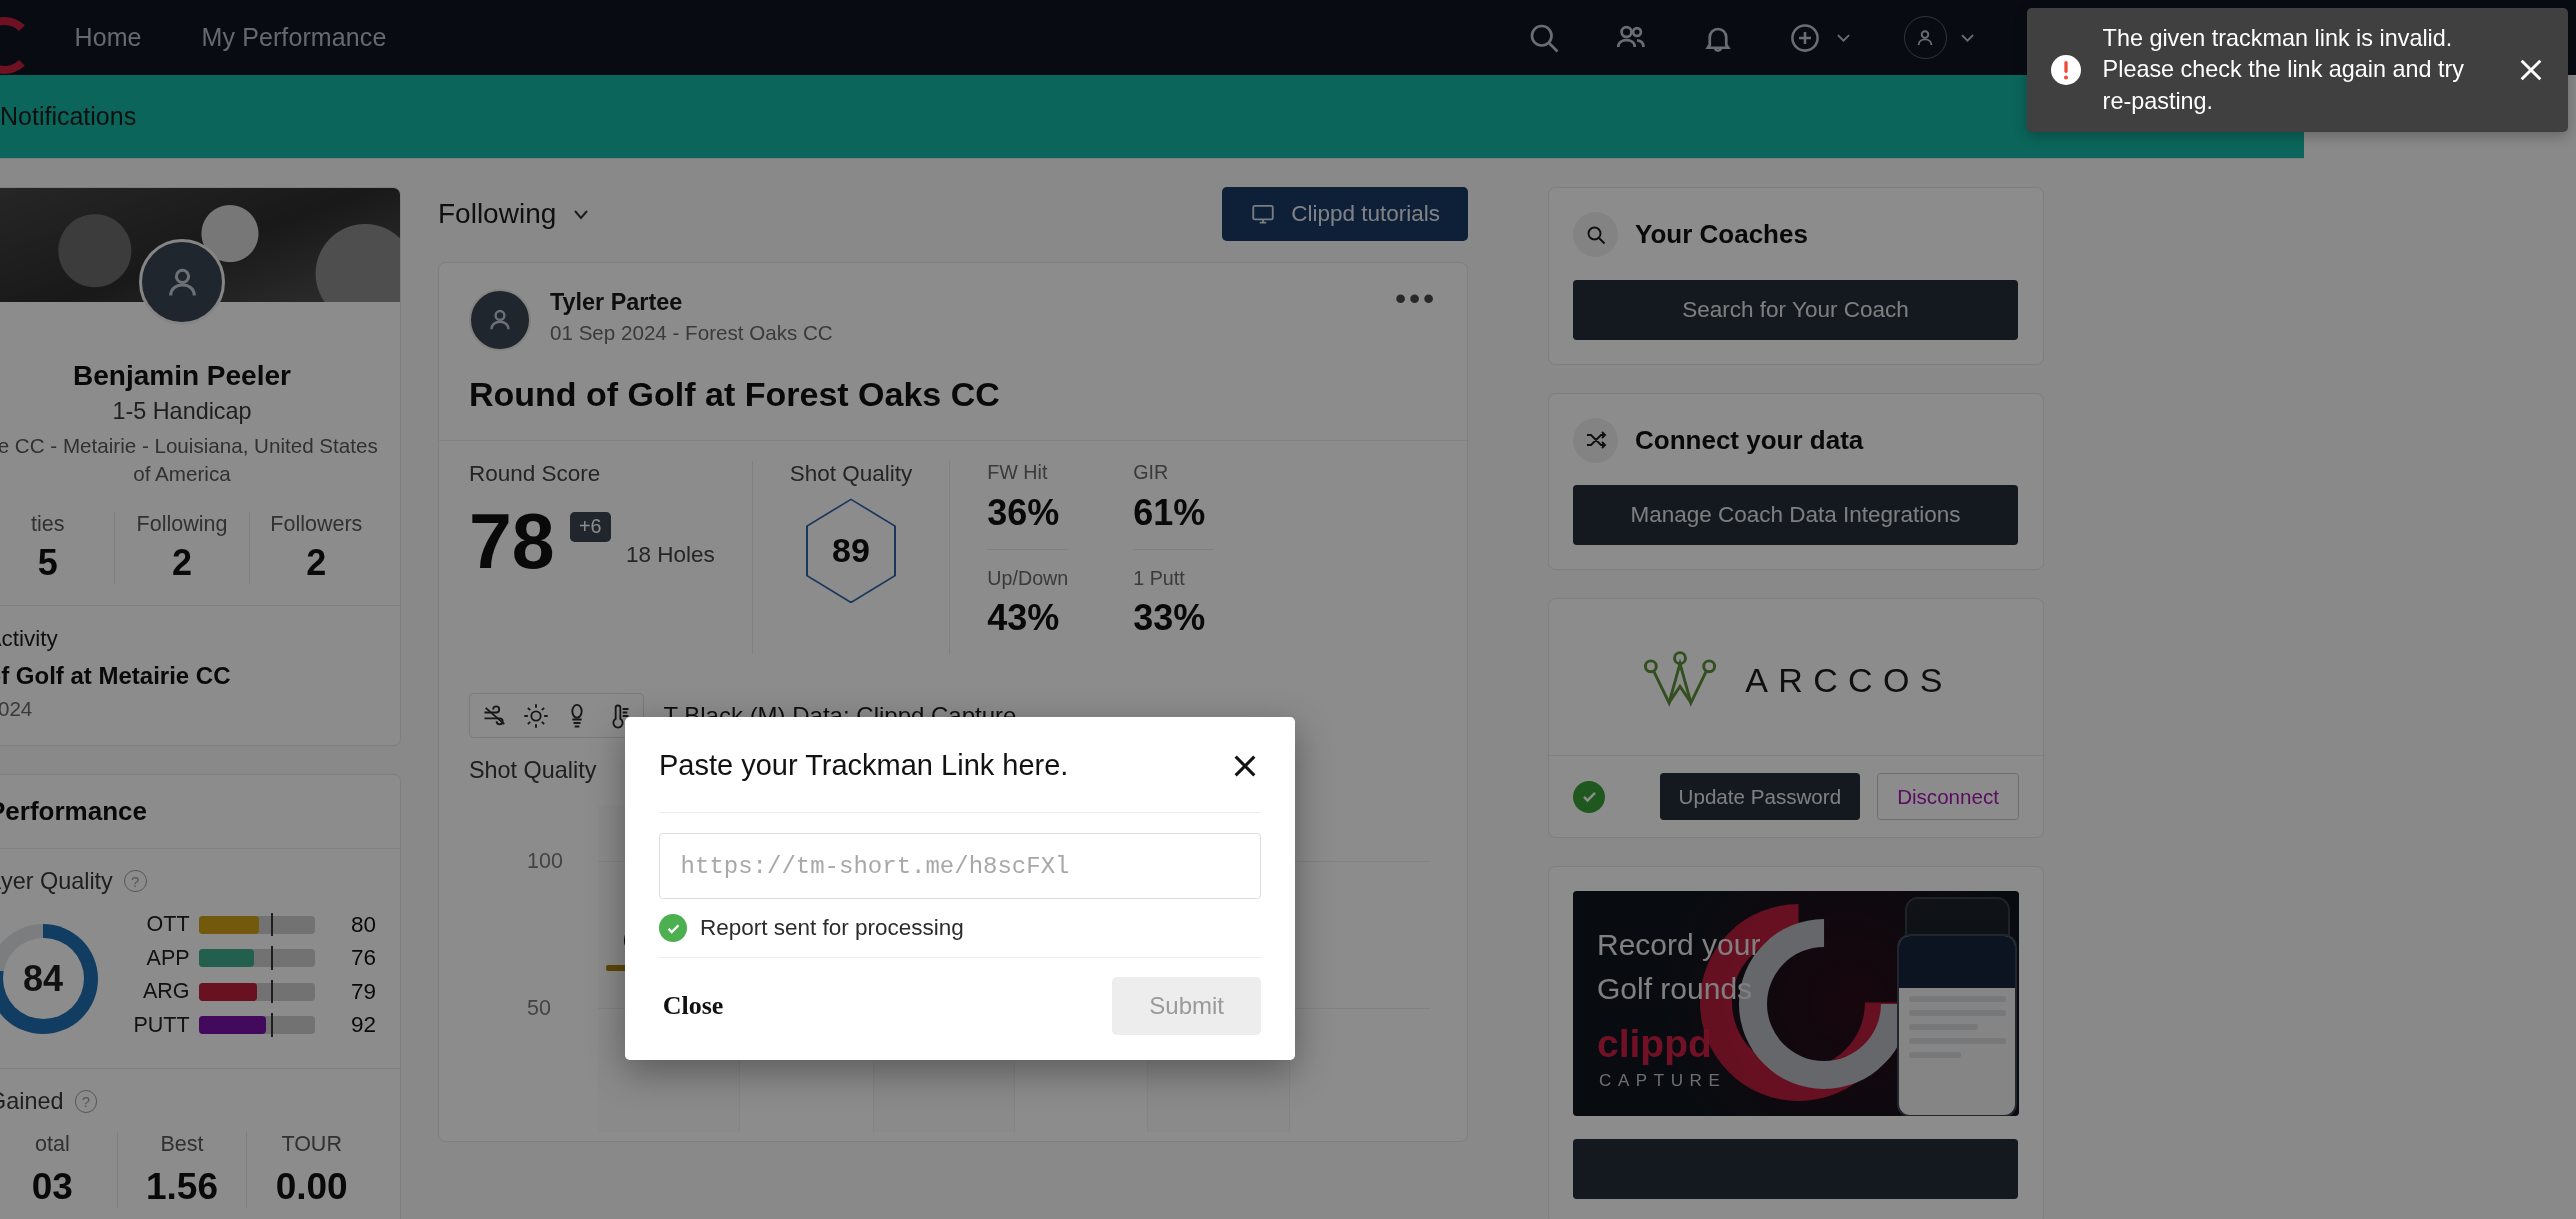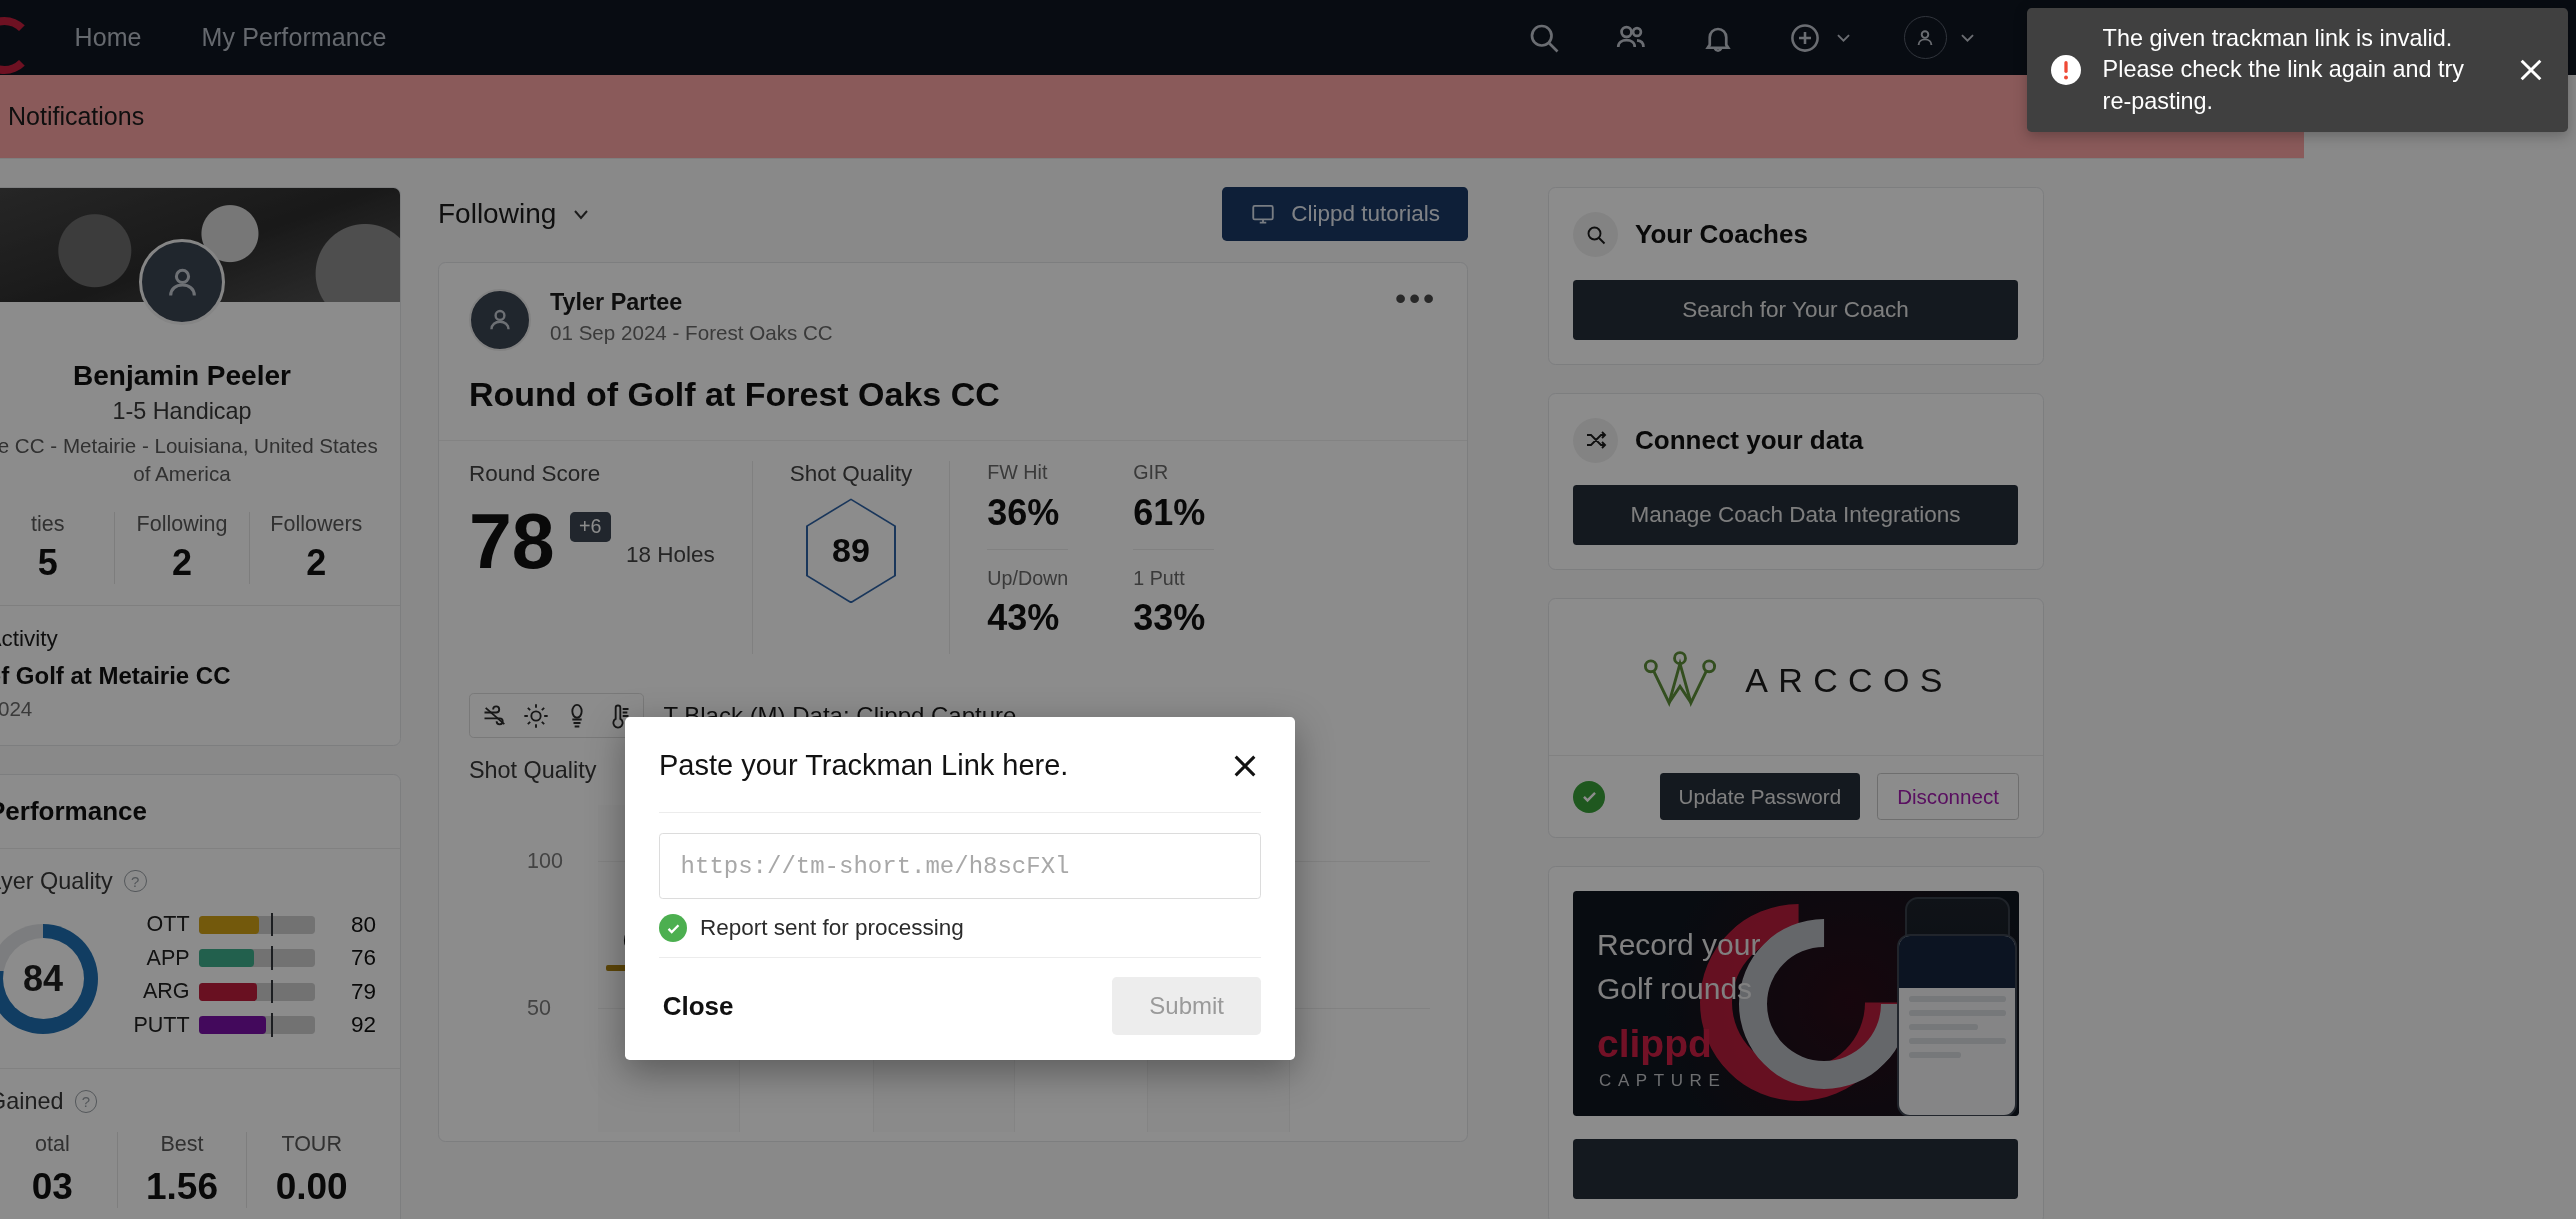--- a/index.html
+++ b/index.html
@@ -38,21 +38,21 @@
   .nav-group { display: flex; align-items: center; gap: 11.2px; cursor: pointer; }
   .chev { width: 19px; height: 19px; }
   .avatar-circle {
     width: 43px; height: 43px; border-radius: 50%; border: 1.9px solid #59616e;
     display: flex; align-items: center; justify-content: center;
   }
 
   
   .crumbbar {
     position: absolute; top: 75px; left: 0; width: 2304px; height: 84px;
-    background: #fca5a5; display: flex; align-items: center; padding-left: 8px;
+    background: #14b8a6; display: flex; align-items: center; padding-left: 0;
     border-bottom: 0.9px solid #e8e8e8;
   }
   .crumb { font-size: 25px; color: #1c1c1c; margin-left: 0px; }
 
   
   .main {
     position: absolute; top: 159px; left: 0; width: 2576px; height: 1061px;
     display: flex; gap: 37px; padding: 28px 0 0 0; background: #fafafa;
   }
   .col-left  { width: 438px; margin-left: -37px; flex: none; }
@@ -278,21 +278,21 @@
   .m-status { display: flex; align-items: center; gap: 13px; margin-top: 15px; }
   .m-status-dot {
     width: 28px; height: 28px; border-radius: 50%; background: #4caf50;
     display: flex; align-items: center; justify-content: center; flex: none;
   }
   .m-status-txt { font-size: 22.5px; color: #2c2c2c; }
   .m-div2 { height: 0.9px; background: #ececec; margin: 15px 34px 0; }
   .m-foot { display: flex; align-items: center; padding: 19px 34px 0; }
   .m-close {
     background: none; border: none; font-size: 26px; font-weight: 700; color: #111;
-    cursor: pointer; font-family: Liberation Sans, sans-serif; padding: 7.5px 3.7px;
+    cursor: pointer; font-family: Liberation Serif, serif; padding: 7.5px 3.7px;
   }
   .m-submit {
     margin-left: auto; background: #ededed; color: #9a9a9a; border: none;
     height: 58px; padding: 0 37px; border-radius: 4.7px; font-size: 24px; cursor: pointer;
     font-family: "Liberation Sans", sans-serif;
   }
 
   
   .toast {
     position: absolute; left: 2027px; top: 7.5px; width: 541px; min-height: 94px;

